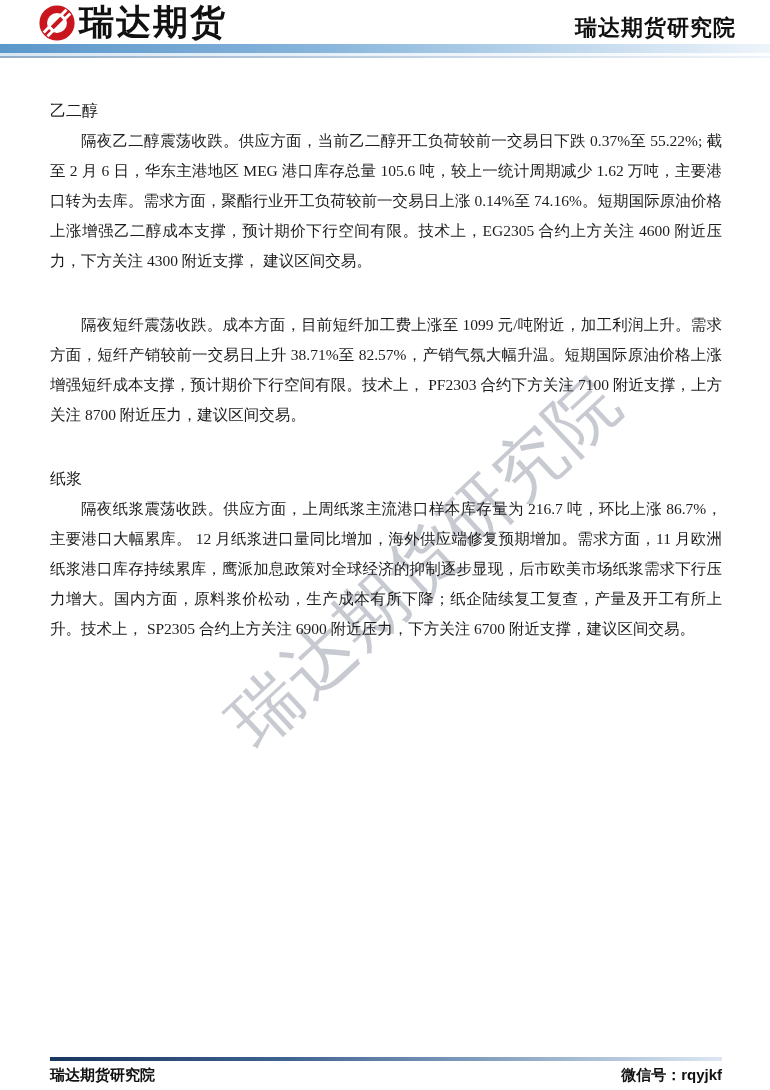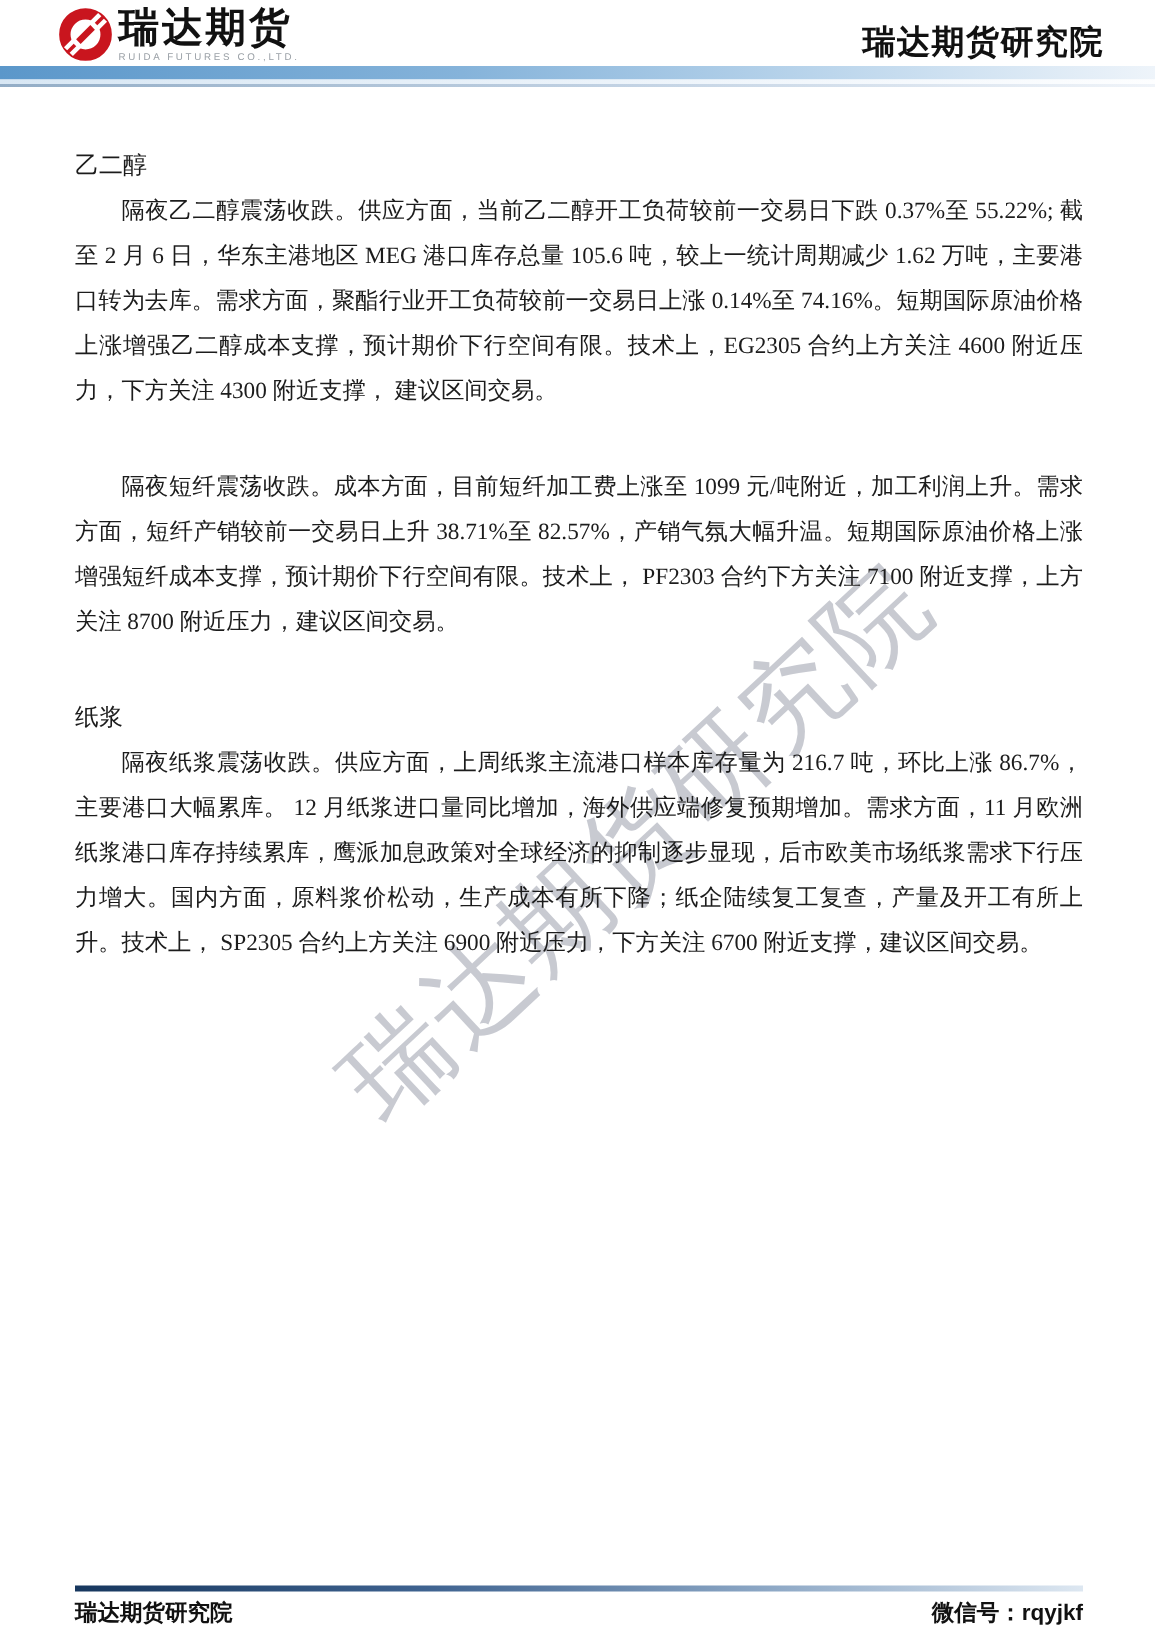--- a/index.html
+++ b/index.html
@@ -10,21 +10,21 @@
   }
 
   
   .hdr { position:absolute; top:0; left:0; width:770px; height:44px; }
   .logo { position:absolute; left:38px; top:4px; display:flex; align-items:flex-start; }
   .logo-mark { width:38px; height:38px; display:block; }
   .logo-mark svg { width:38px; height:38px; display:block; }
   .logo-text { margin-left:3px; }
   .logo-cn {
     font-family:"Liberation Sans","DejaVu Sans",sans-serif;
-    font-weight:700; font-size:27px; line-height:1.05; letter-spacing:2px; color:#111;
+    font-weight:700; font-size:35px; line-height:1.05; letter-spacing:2px; color:#111;
   }
   .logo-en {
     font-family:"Liberation Sans","DejaVu Sans",sans-serif;
     font-size:6.5px; color:#9aa0a6; letter-spacing:1.8px; margin-top:3px;
   }
   .hdr-title {
     position:absolute; right:34px; top:13px;
     font-family:"Liberation Sans","DejaVu Sans",sans-serif;
     font-weight:700; font-size:22px; letter-spacing:1px; color:#111;
   }

